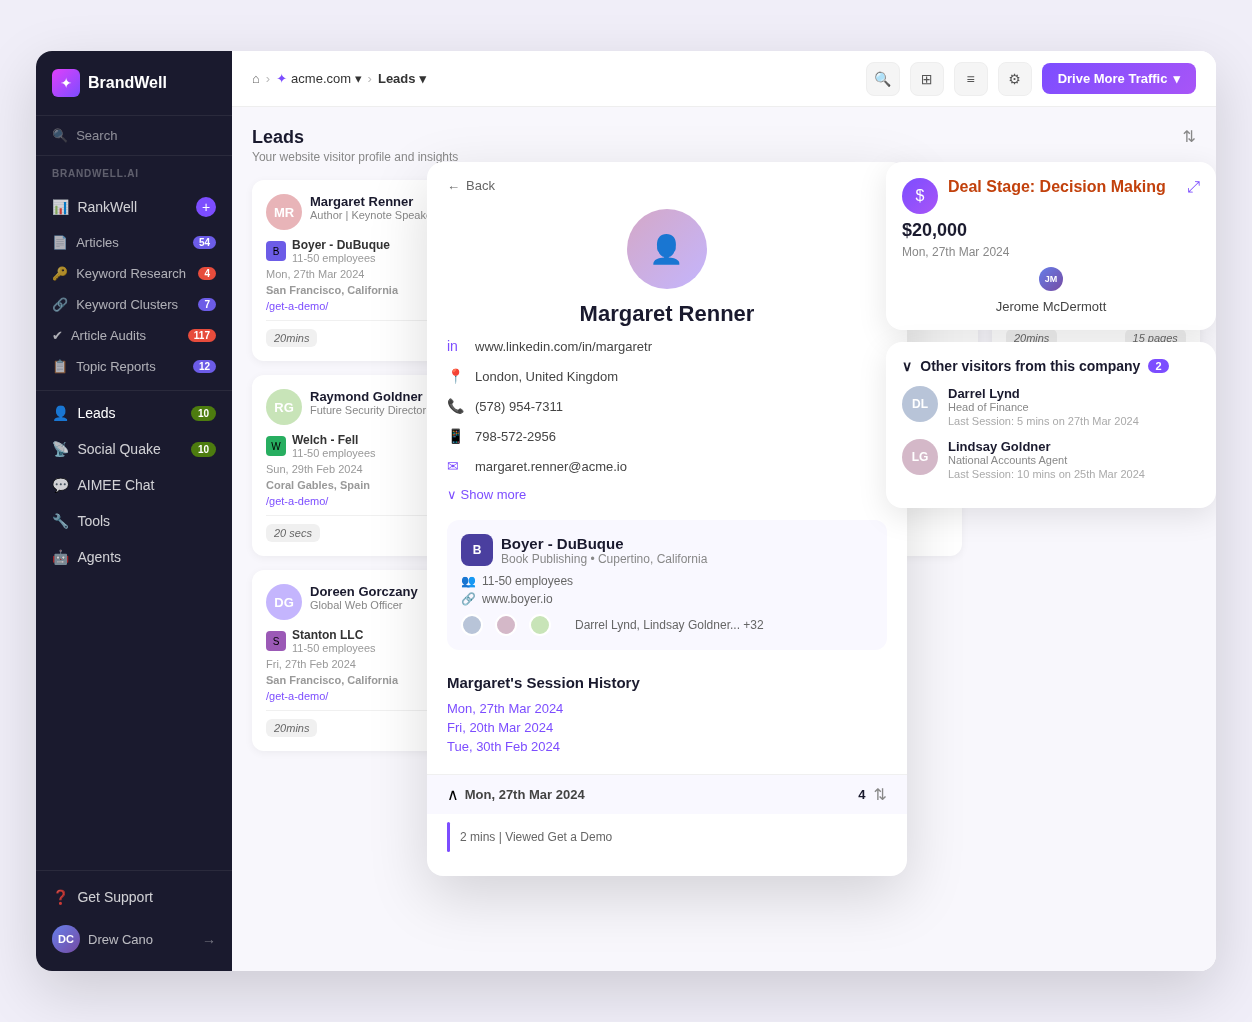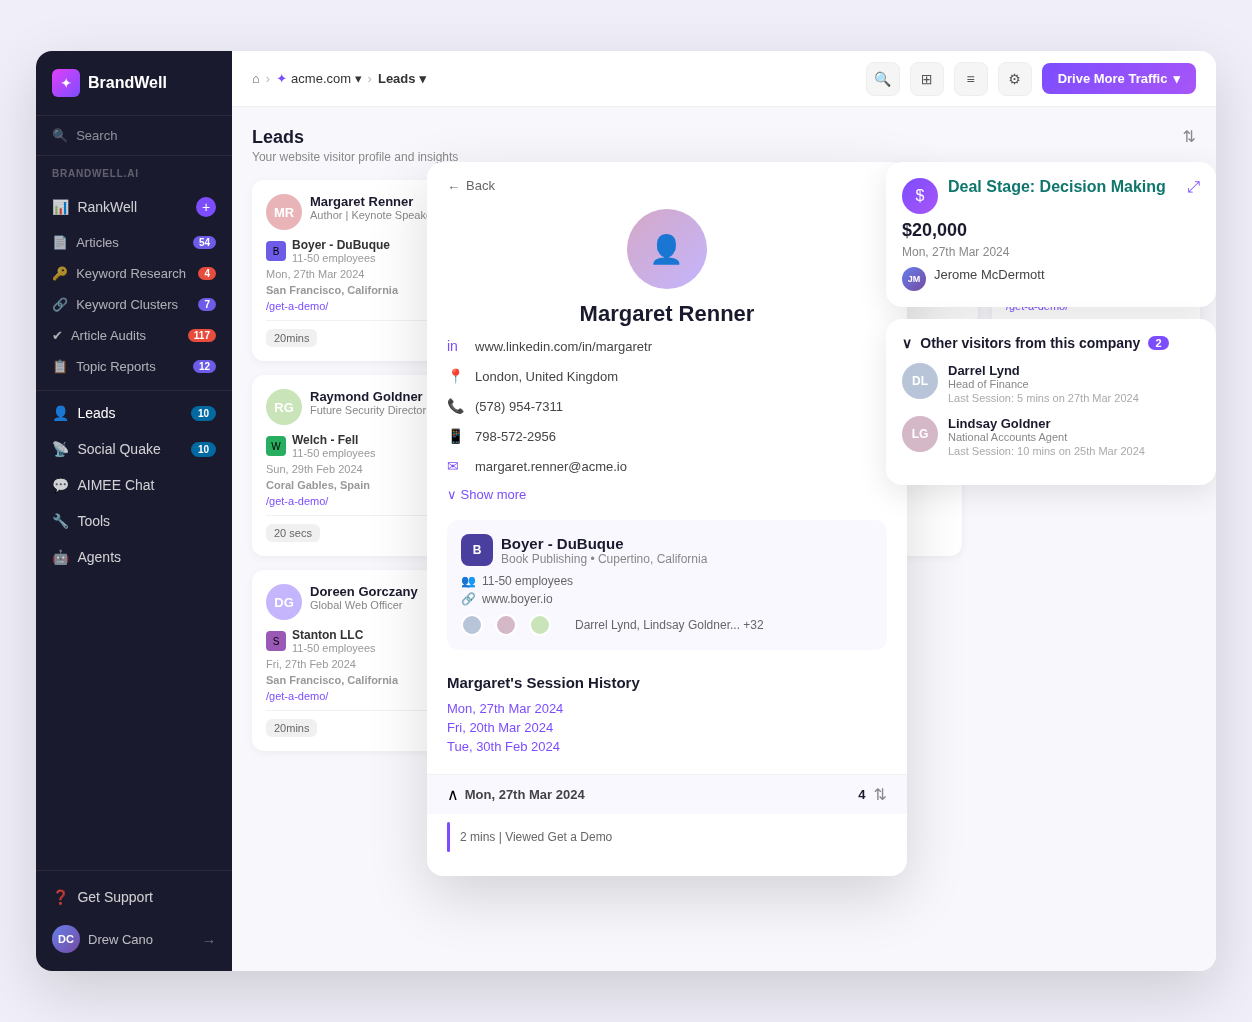--- a/index.html
+++ b/index.html
@@ -105,21 +105,21 @@
       gap: 8px;
       padding: 10px 16px;
       color: rgba(255,255,255,0.8);
       font-size: 14px;
       cursor: pointer;
       font-weight: 500;
     }
     .sidebar-item-main.active { color: white; }
     .sidebar-item-main .badge {
       margin-left: auto;
-      background: #0369a1;
+      background: #4d7c0f;
       color: white;
       font-size: 10px;
       padding: 2px 7px;
       border-radius: 10px;
       font-weight: 600;
     }
     .sidebar-bottom {
       margin-top: auto;
       padding: 8px 0;
       border-top: 1px solid rgba(255,255,255,0.07);
@@ -302,20 +302,21 @@
     .lead-date { font-size: 11px; color: #999; margin: 4px 0; }
     .lead-location { font-size: 11px; color: #999; margin-bottom: 4px; font-weight: bold; }
     .lead-link { font-size: 11px; color: #7c4dff; cursor: pointer; }
     .lead-footer {
       display: flex;
       align-items: center;
       gap: 8px;
       margin-top: 8px;
       padding-top: 8px;
       border-top: 1px solid #f0f0f0;
+      font-style: italic;
     }
     .lead-time-badge {
       background: #f0f0f0;
       border-radius: 6px;
       padding: 3px 8px;
       font-size: 11px;
       color: #666;
     }
     .lead-pages-badge {
       background: #f0f0f0;
@@ -503,29 +504,30 @@
       height: 36px;
       border-radius: 50%;
       background: linear-gradient(135deg, #7c4dff, #a855f7);
       display: flex;
       align-items: center;
       justify-content: center;
       color: white;
       font-size: 16px;
       flex-shrink: 0;
     }
-    .deal-title { font-size: 16px; font-weight: 700; color: #0f766e; }
+    .deal-title { font-size: 16px; font-weight: 700; color: #c2410c; }
     .deal-amount { font-size: 18px; font-weight: 700; color: #1a1a2e; margin-top: 6px; }
     .deal-date { font-size: 12px; color: #888; margin: 4px 0 8px; }
     .deal-rep {
       display: flex;
-      align-items: flex-start;
+      align-items: center;
       gap: 8px;
       font-size: 13px;
       color: #444;
+      flex-direction: column;
     }
     .deal-link-icon { margin-left: auto; color: #7c4dff; font-size: 16px; cursor: pointer; }
 
     .other-visitors-panel {
       background: white;
       border-radius: 16px;
       padding: 16px;
       box-shadow: 0 8px 30px rgba(0,0,0,0.1);
     }
     .other-visitors-header {

